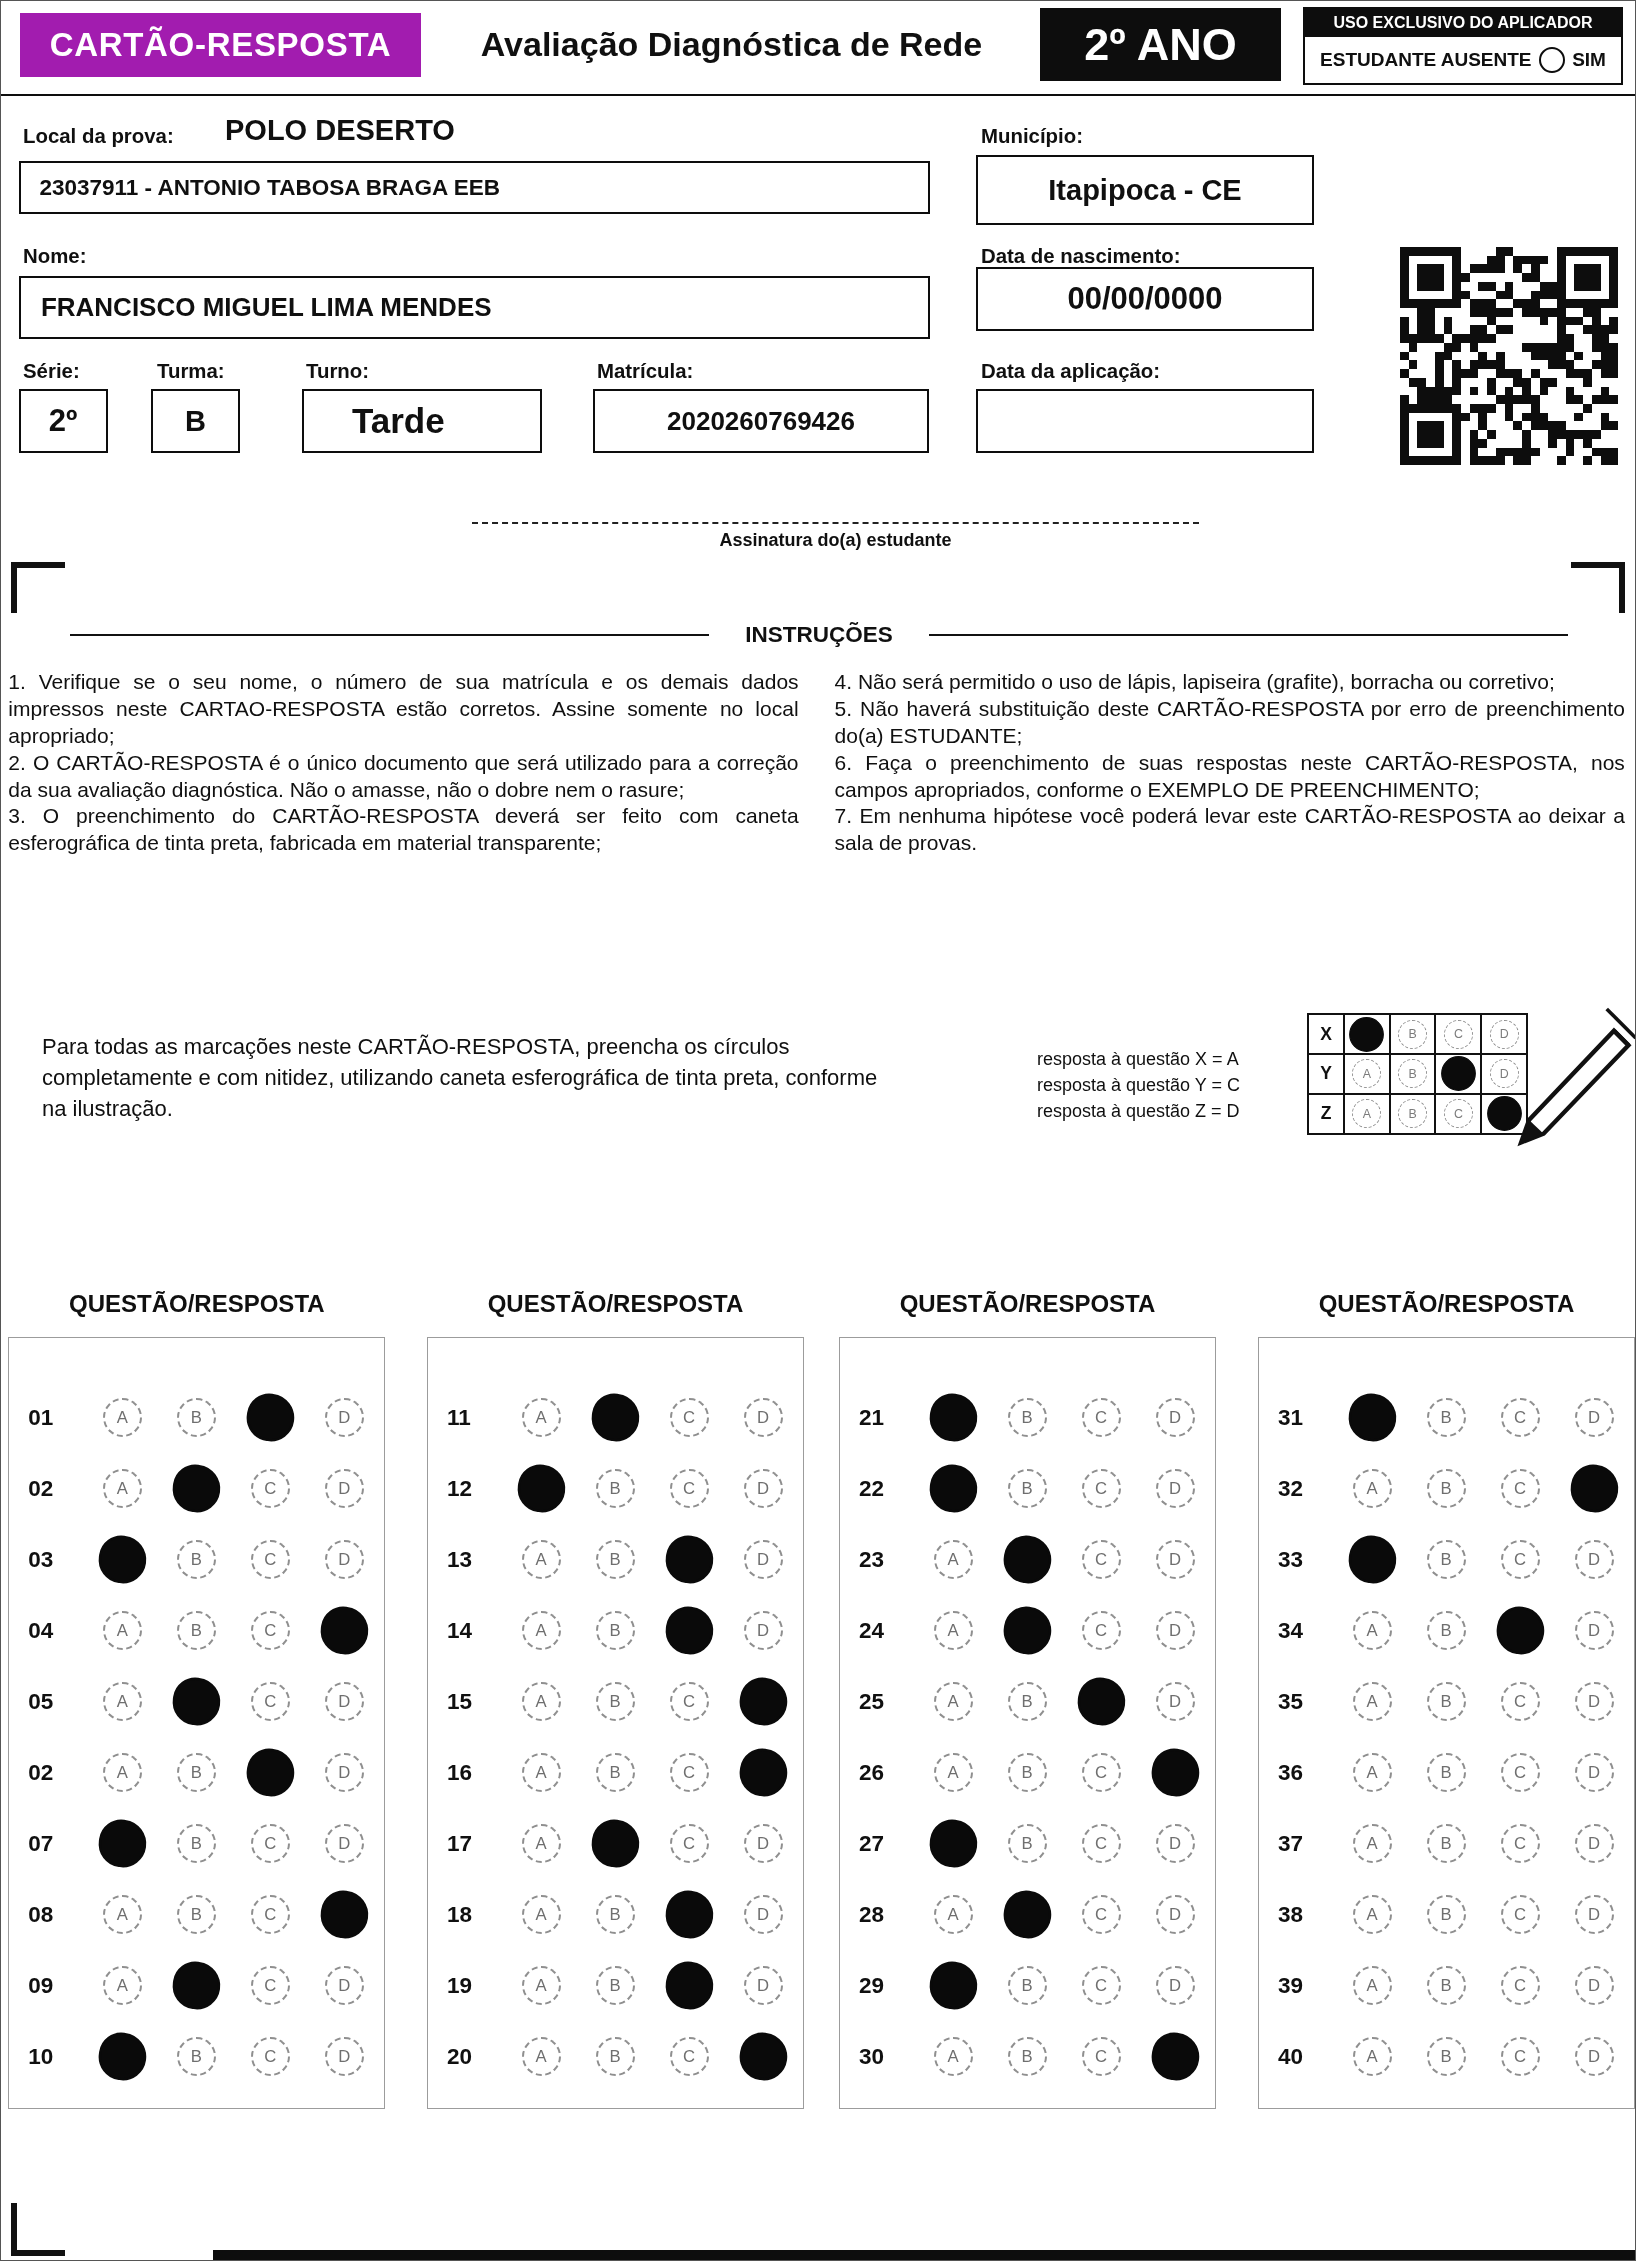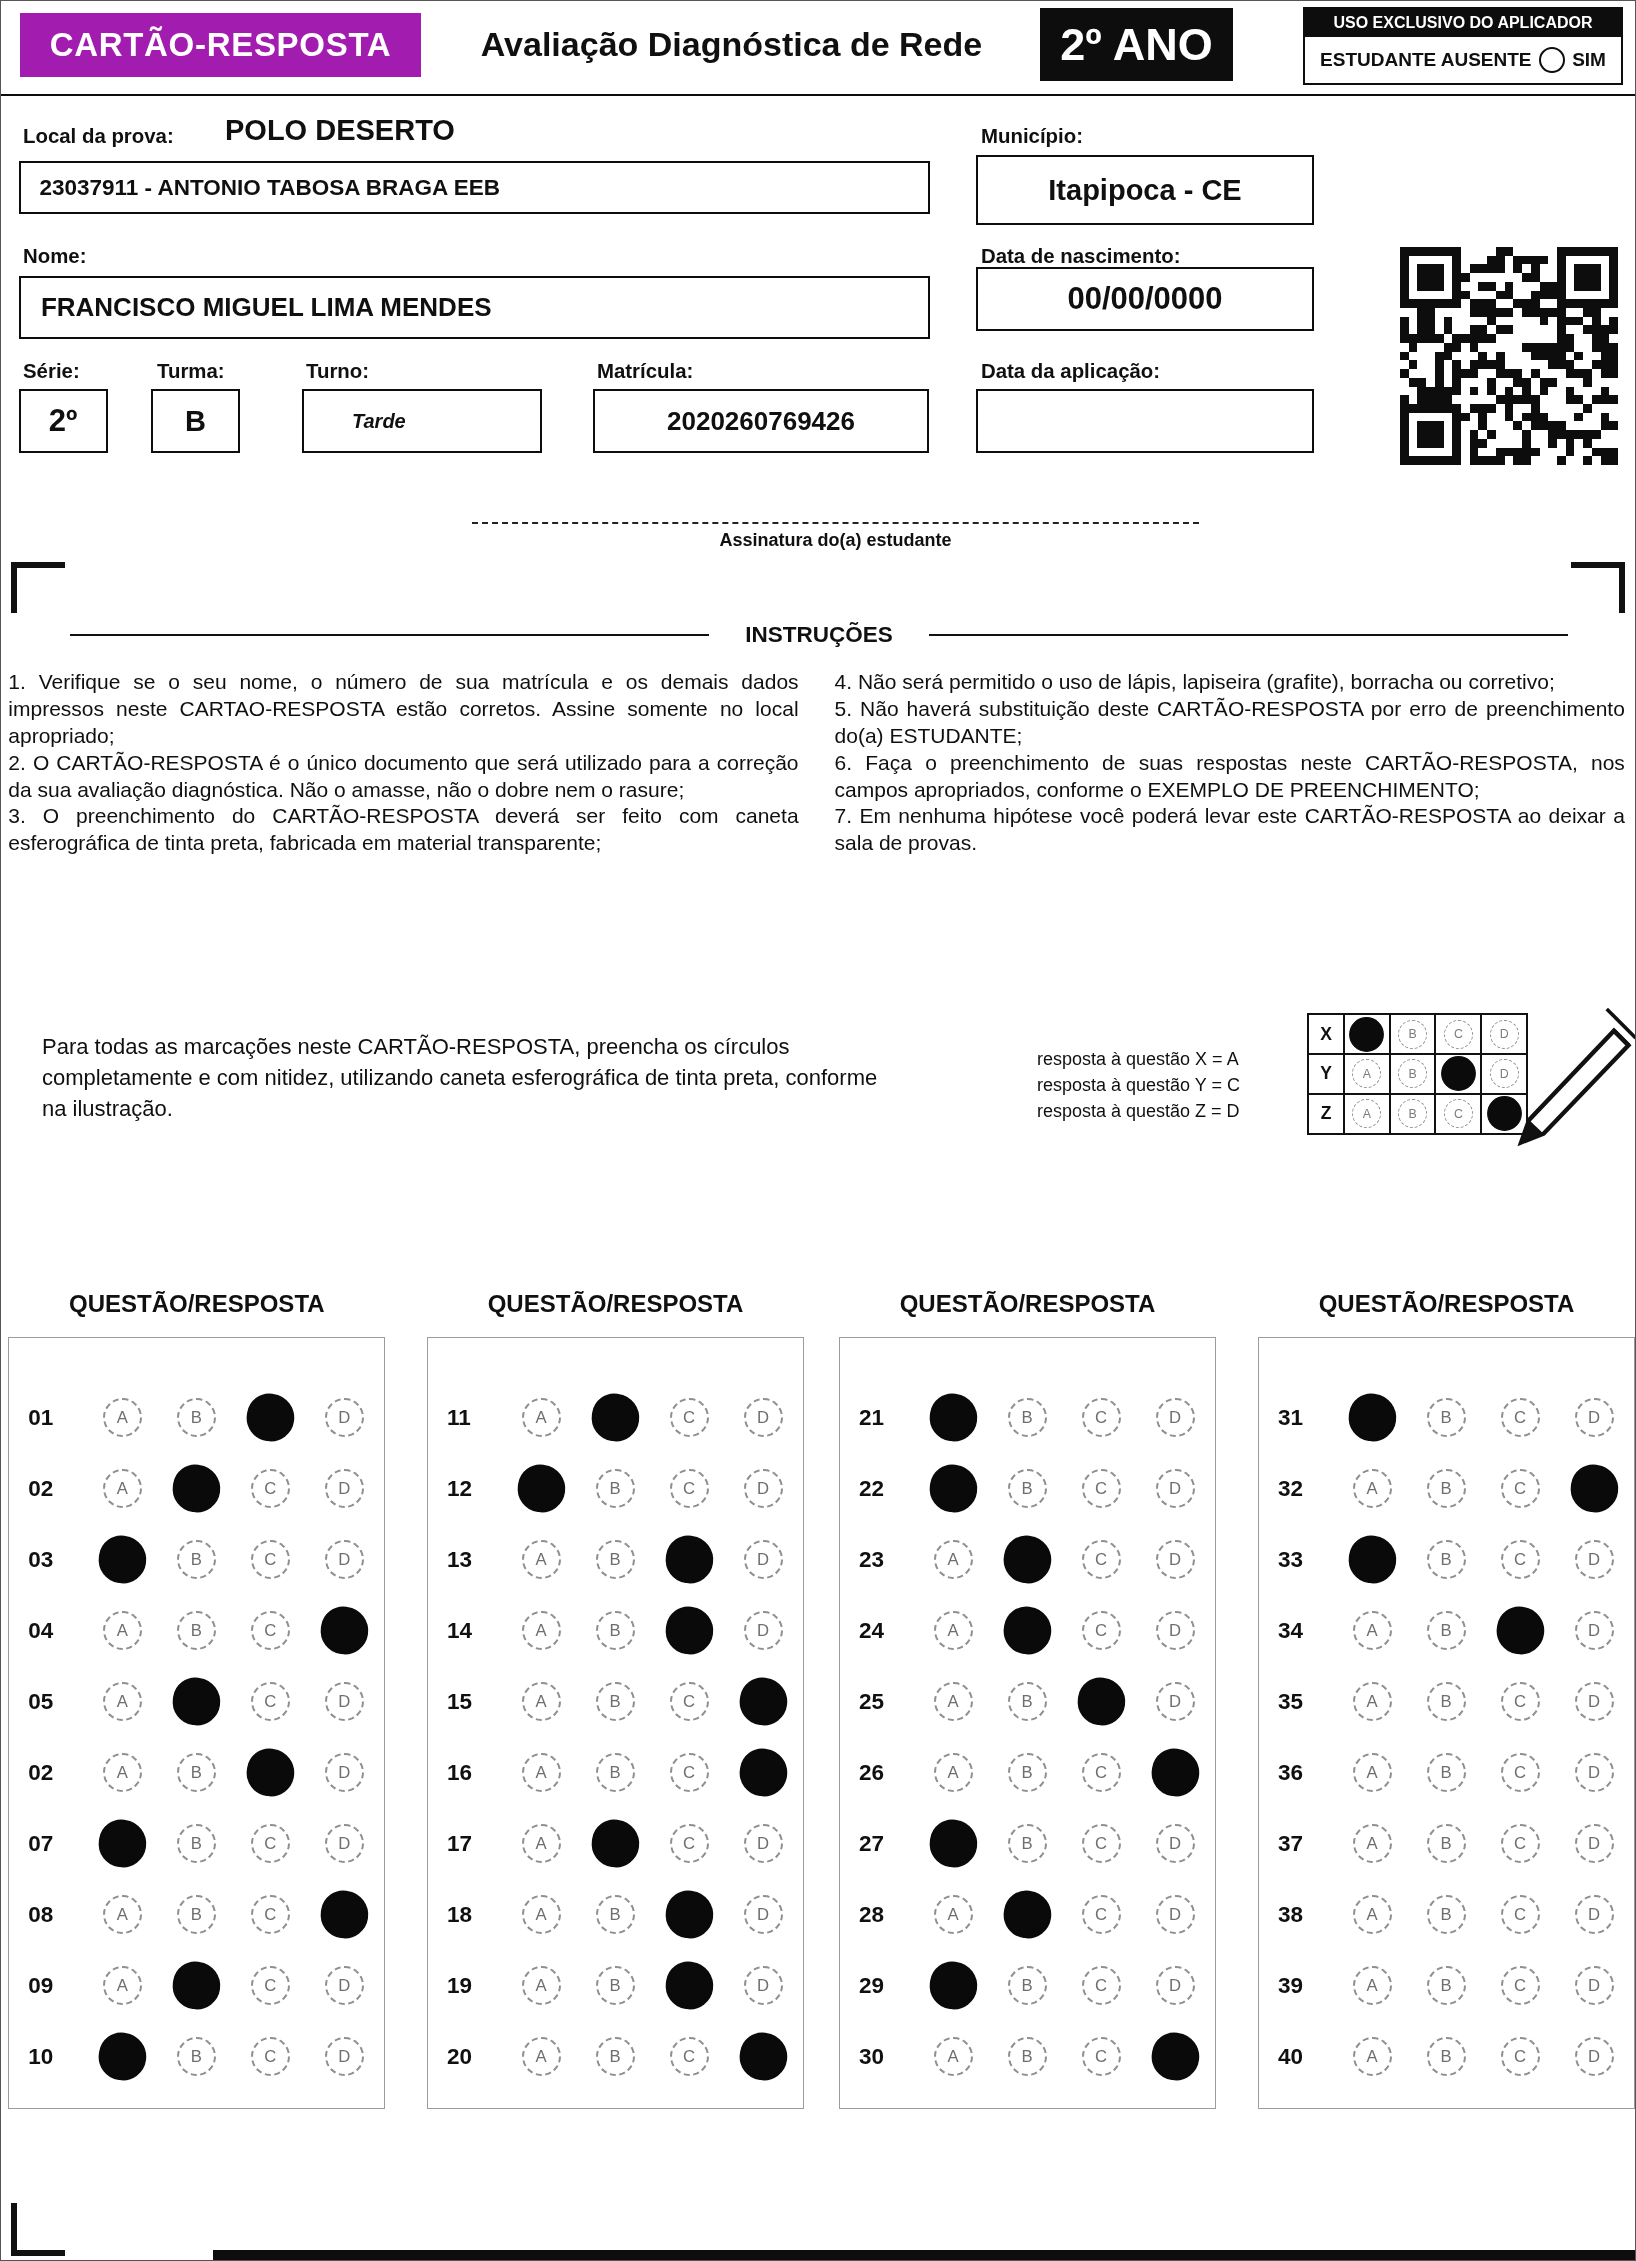--- a/index.html
+++ b/index.html
@@ -5,21 +5,21 @@
   html,body{margin:0;padding:0;}
   body{width:1636px;background:#eee;font-family:"Liberation Sans",sans-serif;}
   .page{position:relative;width:1636px;height:2261px;background:#fff;border:1.5px solid #555;
         box-sizing:border-box;overflow:hidden;color:#101010;}
 
   
   .hdr-card{position:absolute;left:19px;top:11.6px;width:401px;height:64px;background:#a21caf;color:#fff;
             font-size:33px;font-weight:bold;display:flex;align-items:center;justify-content:center;letter-spacing:0.7px;}
   .hdr-exam{position:absolute;left:436px;top:8.7px;width:589px;height:70px;font-size:34px;font-weight:bold;
             display:flex;align-items:center;justify-content:center;}
-  .hdr-grade{position:absolute;left:1039px;top:7.3px;width:193px;height:73px;background:#0d0d0d;color:#fff;
+  .hdr-grade{position:absolute;left:1039px;top:7.3px;width:241px;height:73px;background:#0d0d0d;color:#fff;
              font-size:45px;font-weight:bold;display:flex;align-items:center;justify-content:center;}
   .hdr-panel{position:absolute;left:1302px;top:5.8px;width:320px;border:2.2px solid #0d0d0d;background:#fff;box-sizing:border-box;}
   .hdr-strip{background:#0d0d0d;color:#fff;font-size:16px;font-weight:bold;text-align:center;padding:5.1px 0;}
   .hdr-absent{display:flex;align-items:center;justify-content:center;gap:7.3px;font-size:19px;font-weight:bold;padding:10.2px 0;}
   .absent-circle{width:26px;height:26px;border:2.2px solid #0d0d0d;border-radius:50%;display:inline-block;box-sizing:border-box;}
   .hdr-rule{position:absolute;left:0;right:0;top:93px;border-top:2.2px solid #0d0d0d;}
 
   
   .lbl{position:absolute;font-weight:bold;font-size:20.4px;}
   .l-local{left:22px;top:124px;}
@@ -32,21 +32,21 @@
   .l-nasc{left:980px;top:244px;}
   .b-nome{left:17.5px;top:275px;width:911px;height:63px;padding-left:20.4px;font-size:26px;}
   .b-nasc{left:975px;top:266px;width:338px;height:64px;justify-content:center;font-size:31px;}
   .l-serie{left:22px;top:359px;}
   .l-turma{left:156px;top:359px;}
   .l-turno{left:305px;top:359px;}
   .l-matric{left:596px;top:359px;}
   .l-aplic{left:980px;top:359px;}
   .b-serie{left:17.5px;top:388px;width:89px;height:64px;justify-content:center;font-size:31px;}
   .b-turma{left:150px;top:388px;width:89px;height:64px;justify-content:center;font-size:29px;}
-  .b-turno{left:301px;top:388px;width:240px;height:64px;padding-left:48px;font-size:20px;font-style:italic;}
+  .b-turno{left:301px;top:388px;width:240px;height:64px;padding-left:48px;font-size:35px;}
   .b-matric{left:592px;top:388px;width:336px;height:64px;justify-content:center;font-size:26px;}
   .b-aplic{left:975px;top:388px;width:338px;height:64px;}
 
   #qr-code{position:absolute;left:1399px;top:246px;width:218px;height:218px;display:grid;
            grid-template-columns:repeat(25,1fr);grid-template-rows:repeat(25,1fr);}
   #qr-code i{display:block;background:#fff;}
   #qr-code i.qb{background:#0d0d0d;}
 
   
   .sig{position:absolute;left:471px;top:521px;width:727px;text-align:center;}

